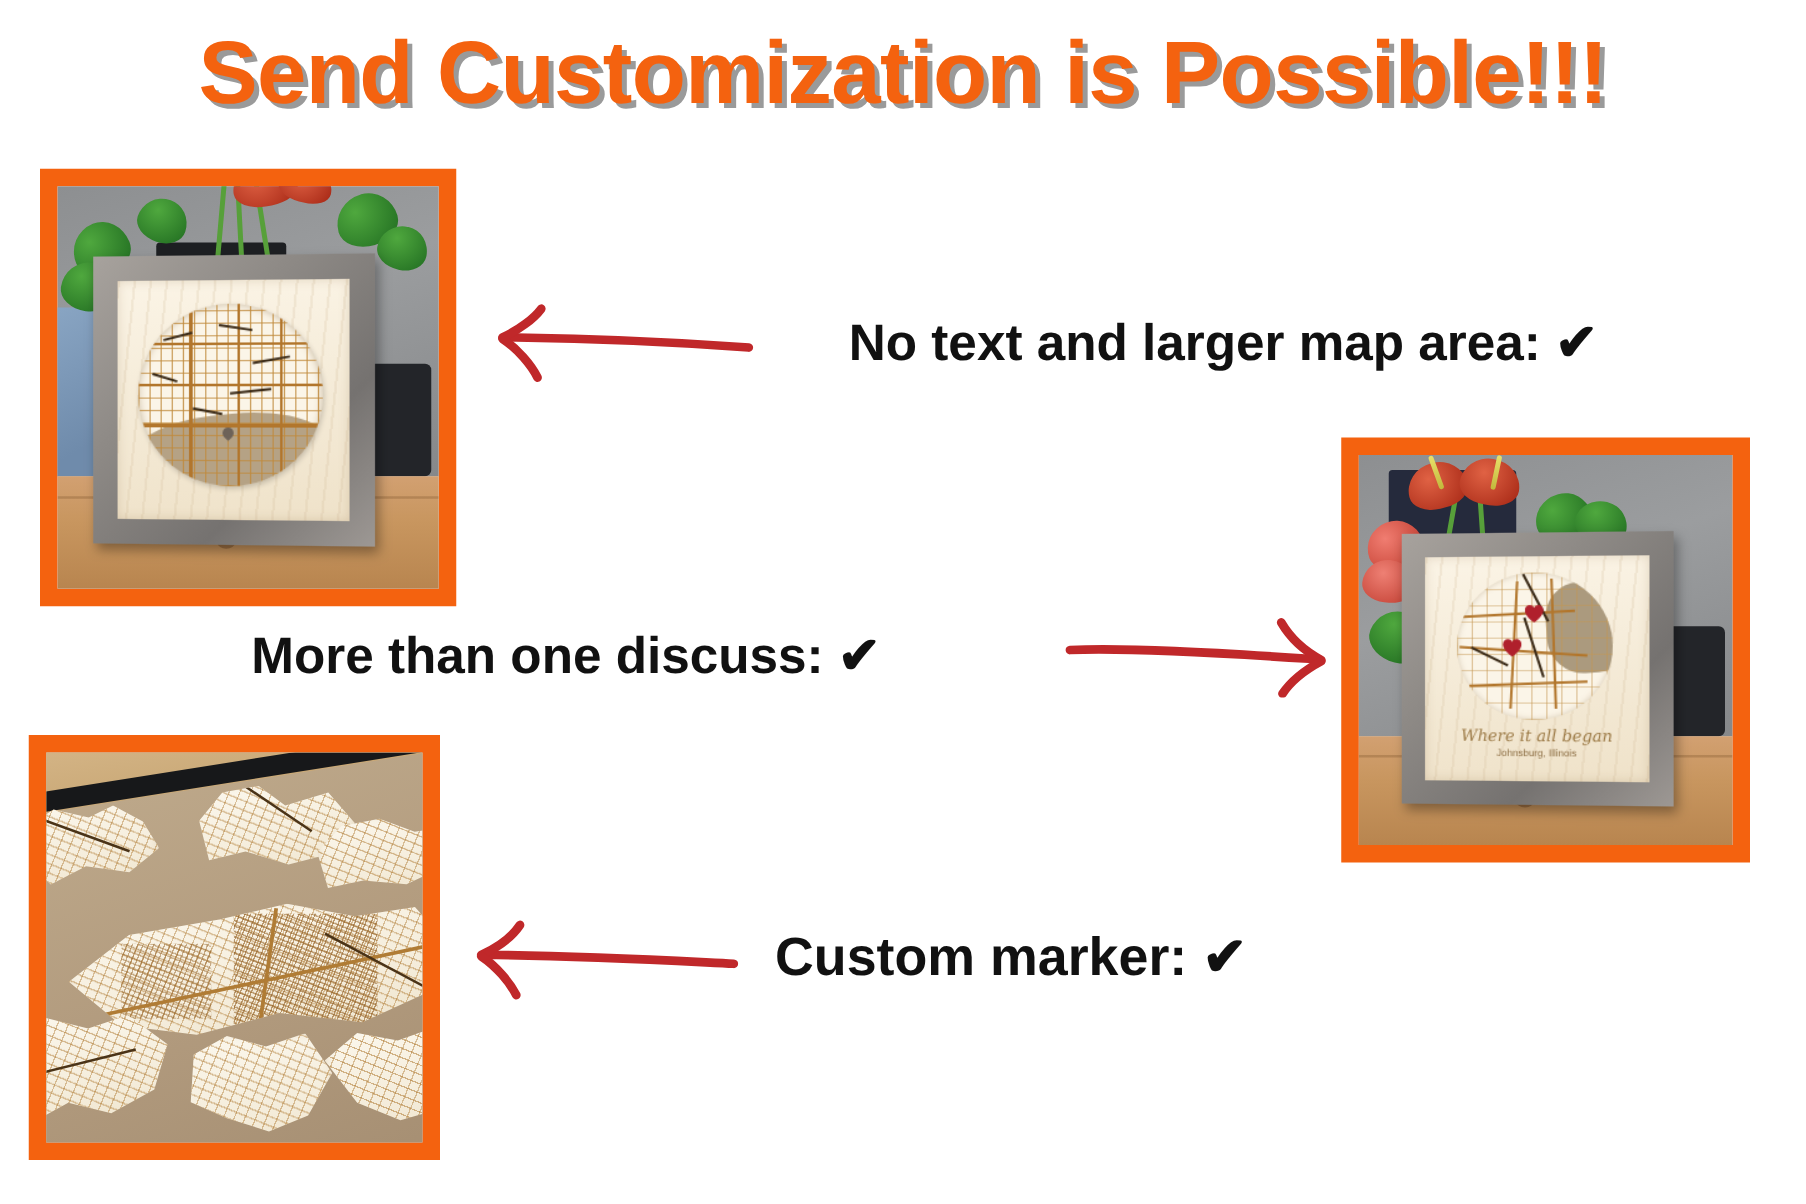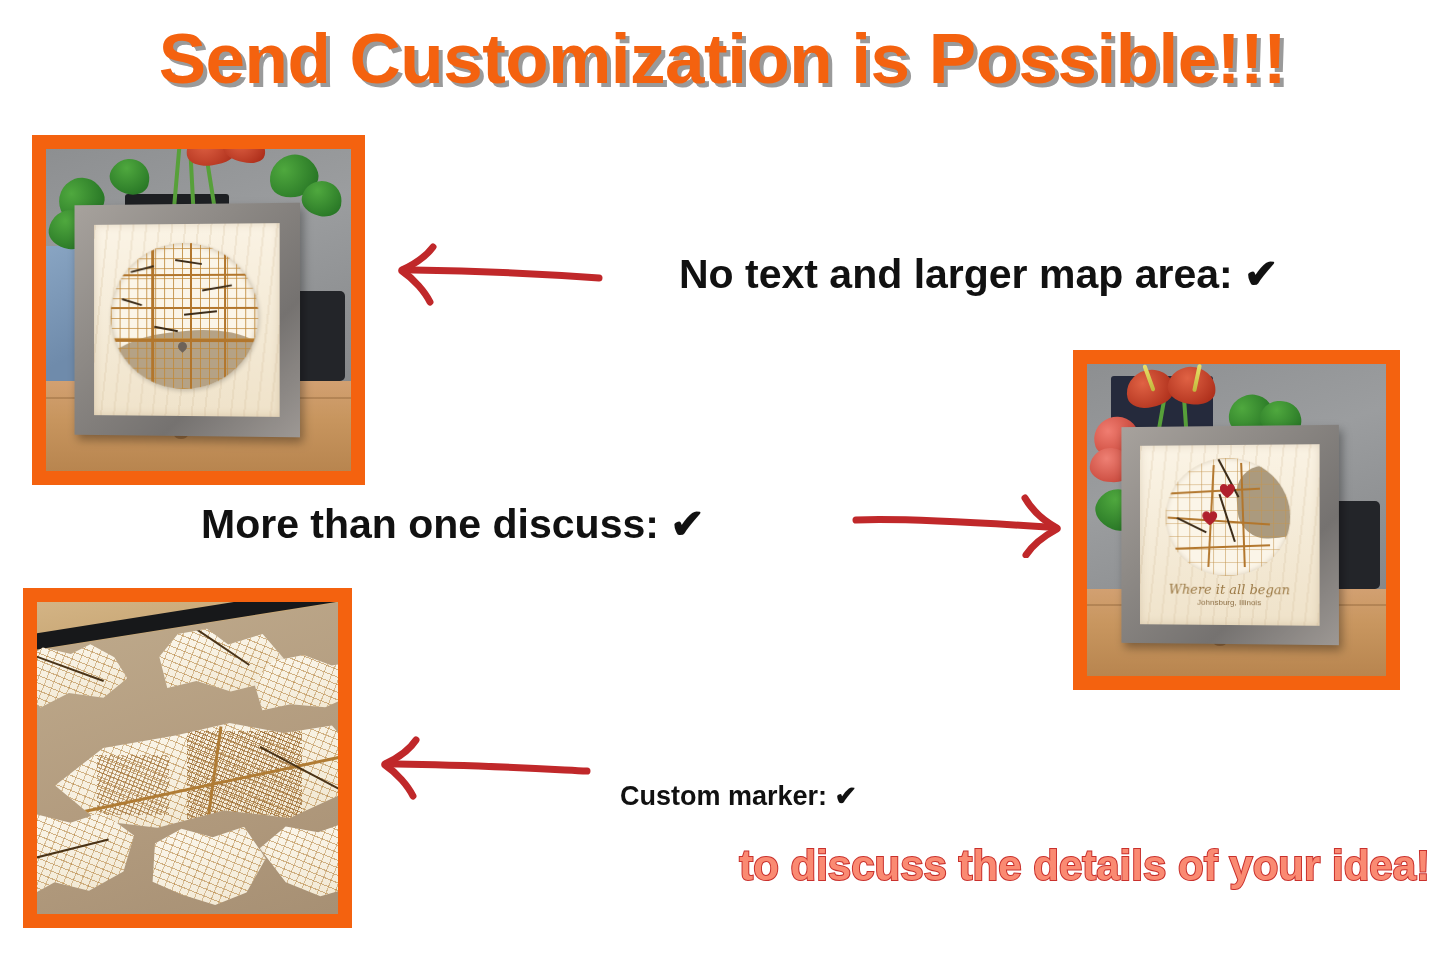--- a/index.html
+++ b/index.html
@@ -223,21 +223,21 @@
   
   .callout {
     position: absolute;
     font-family: "Liberation Sans", sans-serif;
     font-weight: 700;
     color: #111111;
     white-space: nowrap;
   }
   #label-1 { left: 631px; top: 250px; font-size: 41px; margin-left: 48px; }
   #label-2 { left: 201px; top: 500px; font-size: 41px; }
-  #label-3 { left: 620px; top: 780px; font-size: 27px; }
+  #label-3 { left: 620px; top: 740px; font-size: 43px; }
 
   
   .arrow { position: absolute; }
   #arrow-1 { left: 383px; top: 240px; width: 220px; height: 66px; }
   #arrow-2 { left: 851px; top: 494px; width: 221px; height: 64px; }
   #arrow-3 { left: 365px; top: 735px; width: 226px; height: 66px; }
 
   
   #footer-msg {
     position: absolute;
@@ -437,16 +437,15 @@
     <path d="M206 35 C193 42, 181 52, 175 61" stroke="#C0282A" stroke-width="7" fill="none" stroke-linecap="round"></path>
   </svg>
 
   <svg class="arrow" id="arrow-3" viewBox="0 0 226 66">
     <path d="M222 36 C180 34, 112 30, 32 29 C29 29, 25 29, 21 29" stroke="#C0282A" stroke-width="7" fill="none" stroke-linecap="round"></path>
     <path d="M20 29 C33 23, 45 14, 51 5" stroke="#C0282A" stroke-width="7" fill="none" stroke-linecap="round"></path>
     <path d="M20 30 C32 38, 43 51, 48 61" stroke="#C0282A" stroke-width="7" fill="none" stroke-linecap="round"></path>
   </svg>
 
   <div id="footer-msg">
-    <span>to discuss the details of your idea!</span>
   </div>
 
 </div>
 
 </body></html>

